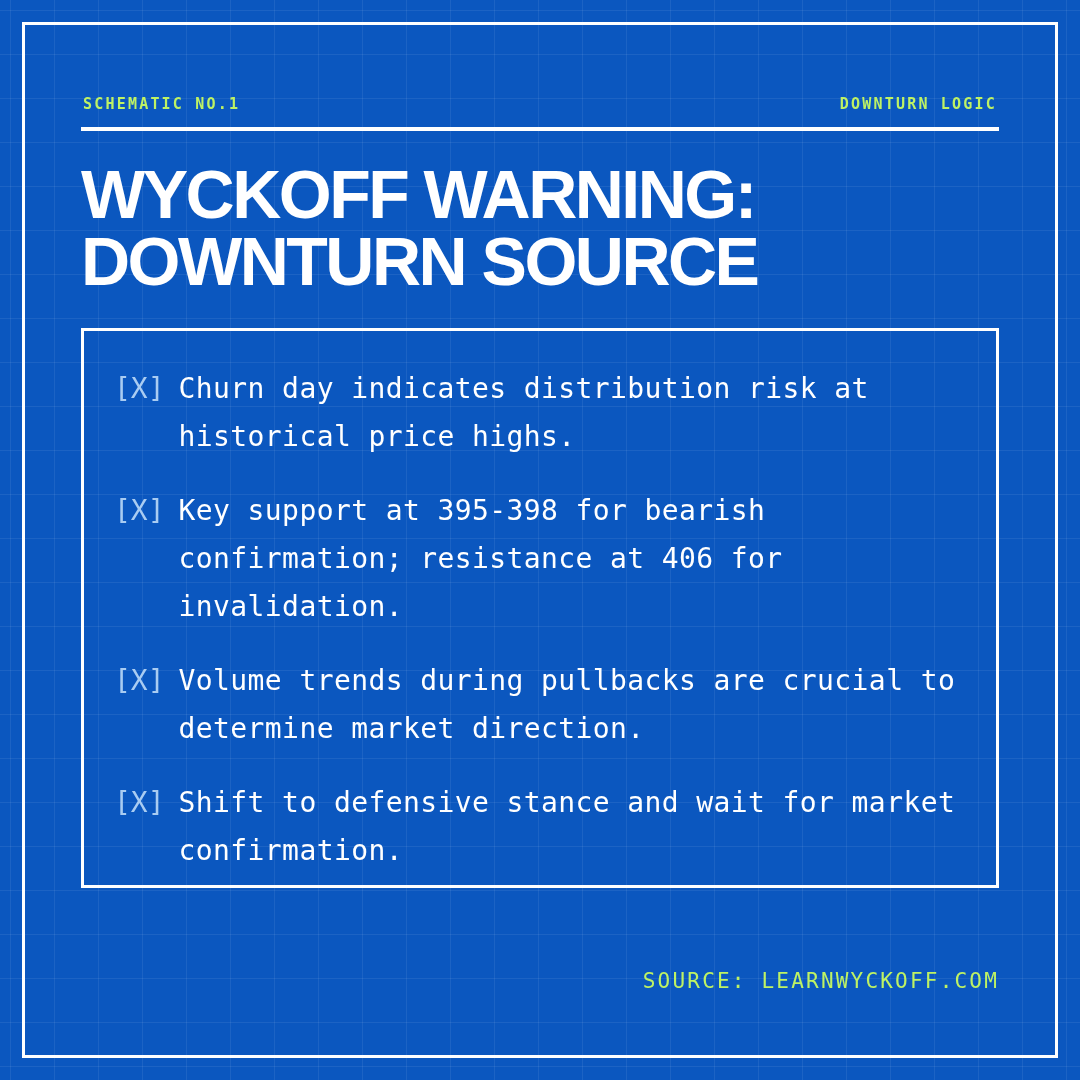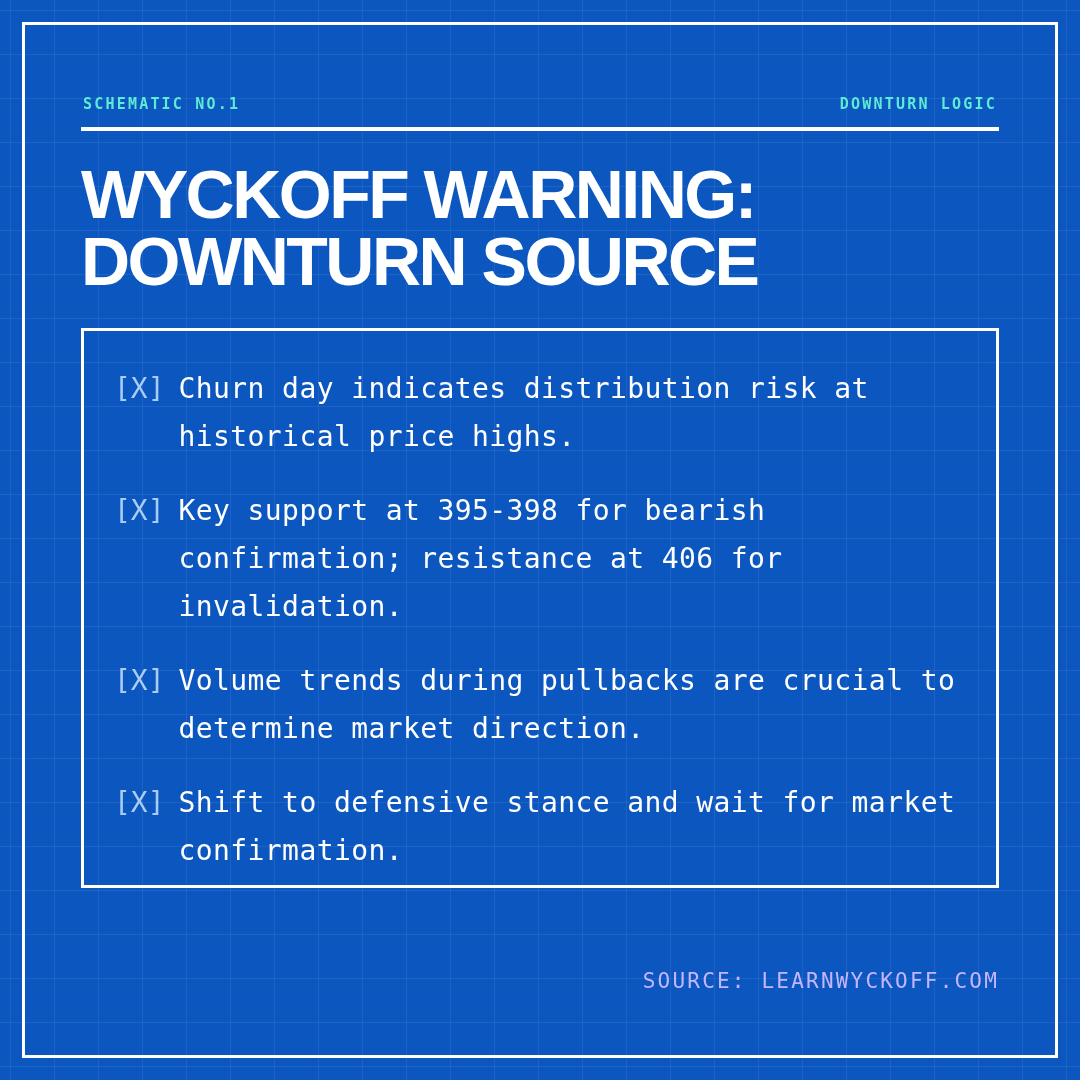--- a/index.html
+++ b/index.html
@@ -39,21 +39,21 @@
     border: 3px solid #ffffff;
     box-sizing: border-box;
     padding: 56px 56px 0 56px;
   }
   .header-row {
     display: flex;
     justify-content: space-between;
     align-items: baseline;
     font-size: 15px;
     letter-spacing: 2.2px;
-    color: #5eead4;
+    color: #bef264;
     font-weight: 700;
     padding: 14px 2px 0 2px;
     gap: 28px;
   }
   .rule {
     margin-top: 14px;
     height: 4px;
     background: #ffffff;
     width: 100%;
   }
@@ -100,21 +100,21 @@
   .btext {
     color: #ffffff;
     font-size: 28px;
     line-height: 48px;
     letter-spacing: 0.4px;
   }
   .source {
     position: absolute;
     right: 56px;
     bottom: 62px;
-    color: #c4b5fd;
+    color: #bef264;
     font-size: 21px;
     letter-spacing: 2.2px;
   }
 </style>
 </head>
 <body>
 
 <div class="poster">
   <div class="grid"></div>
   <div class="frame">

